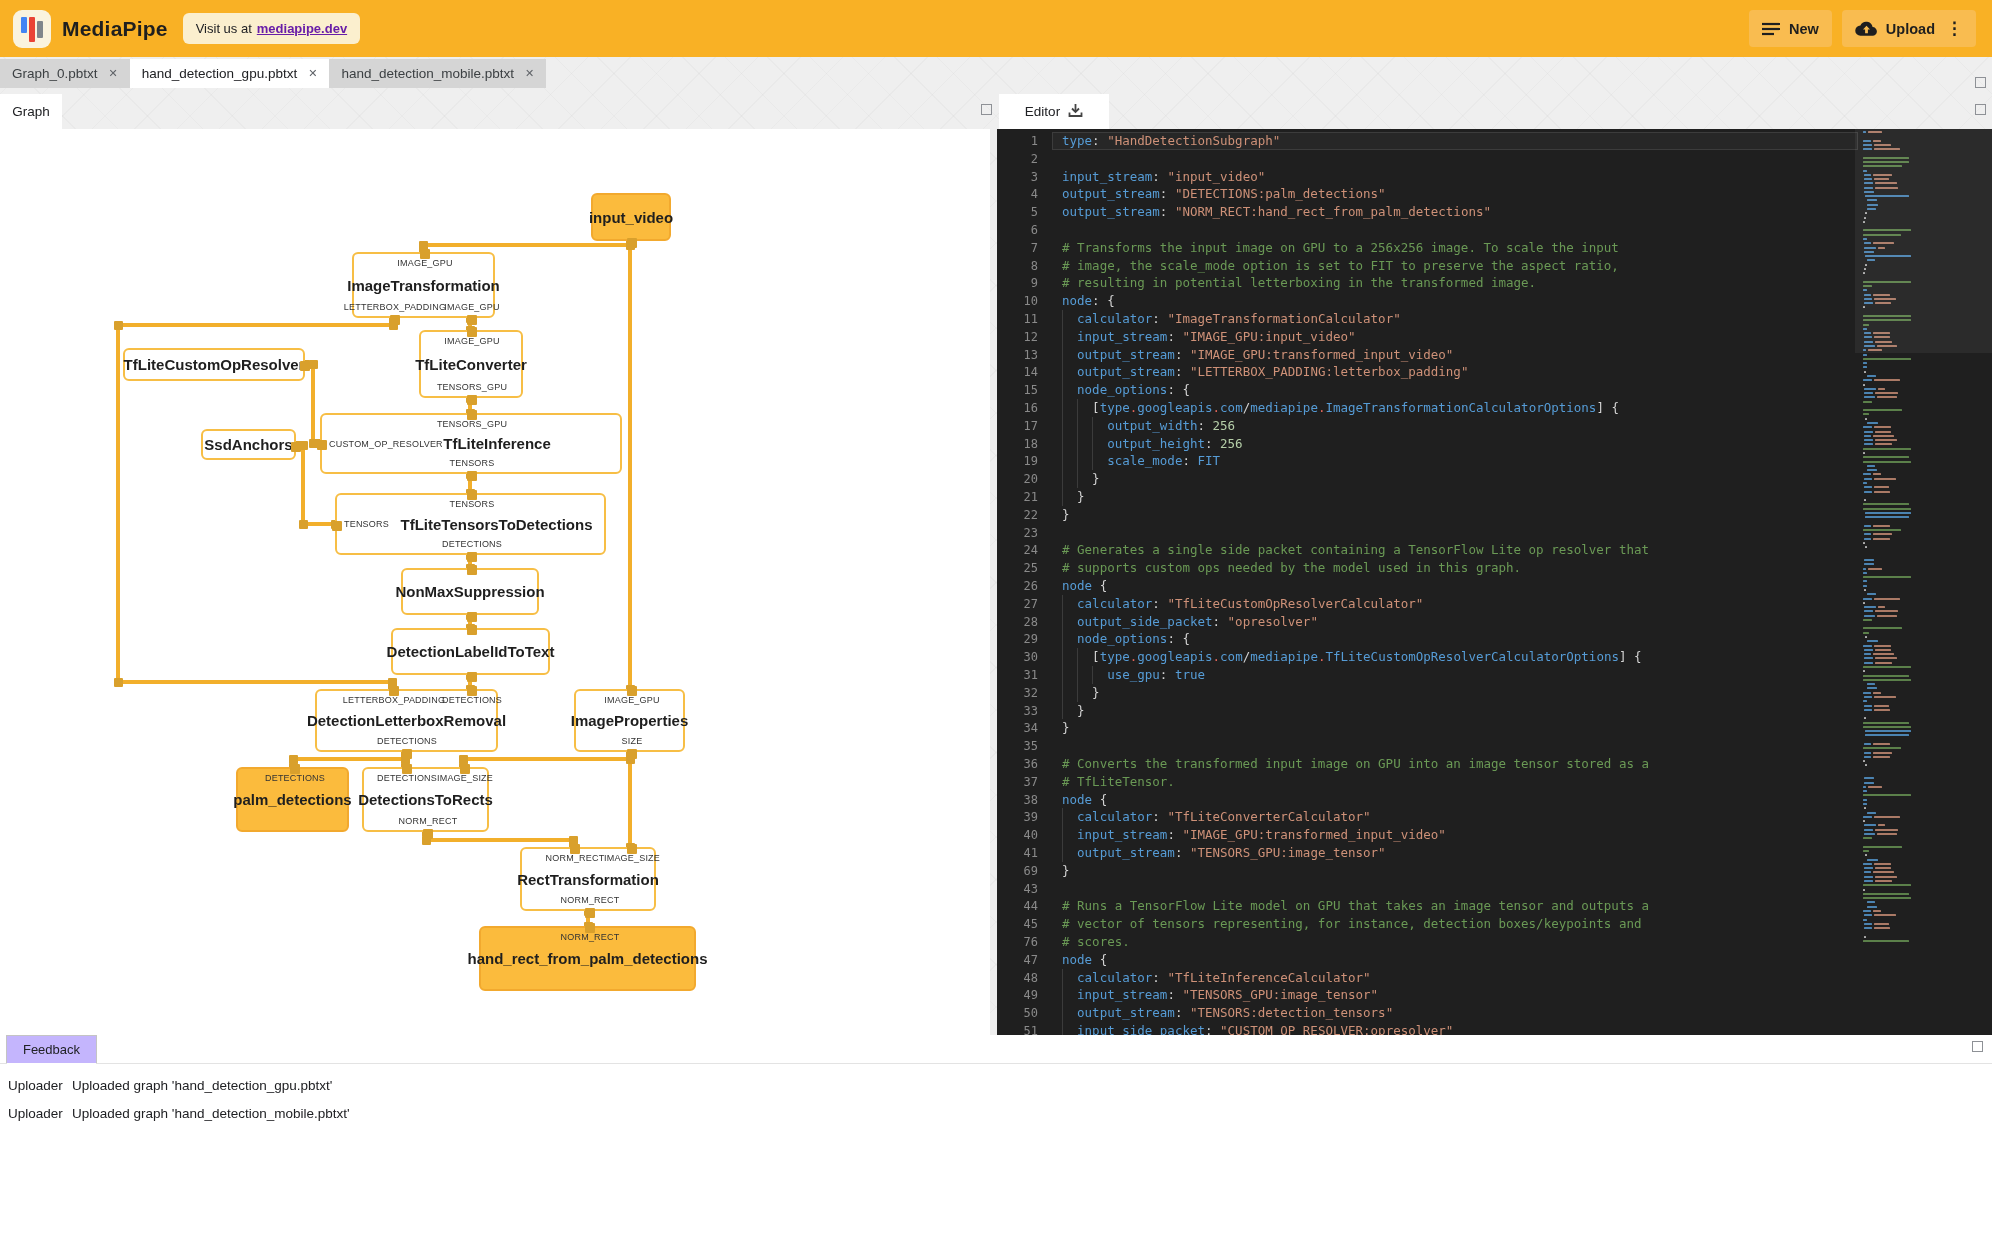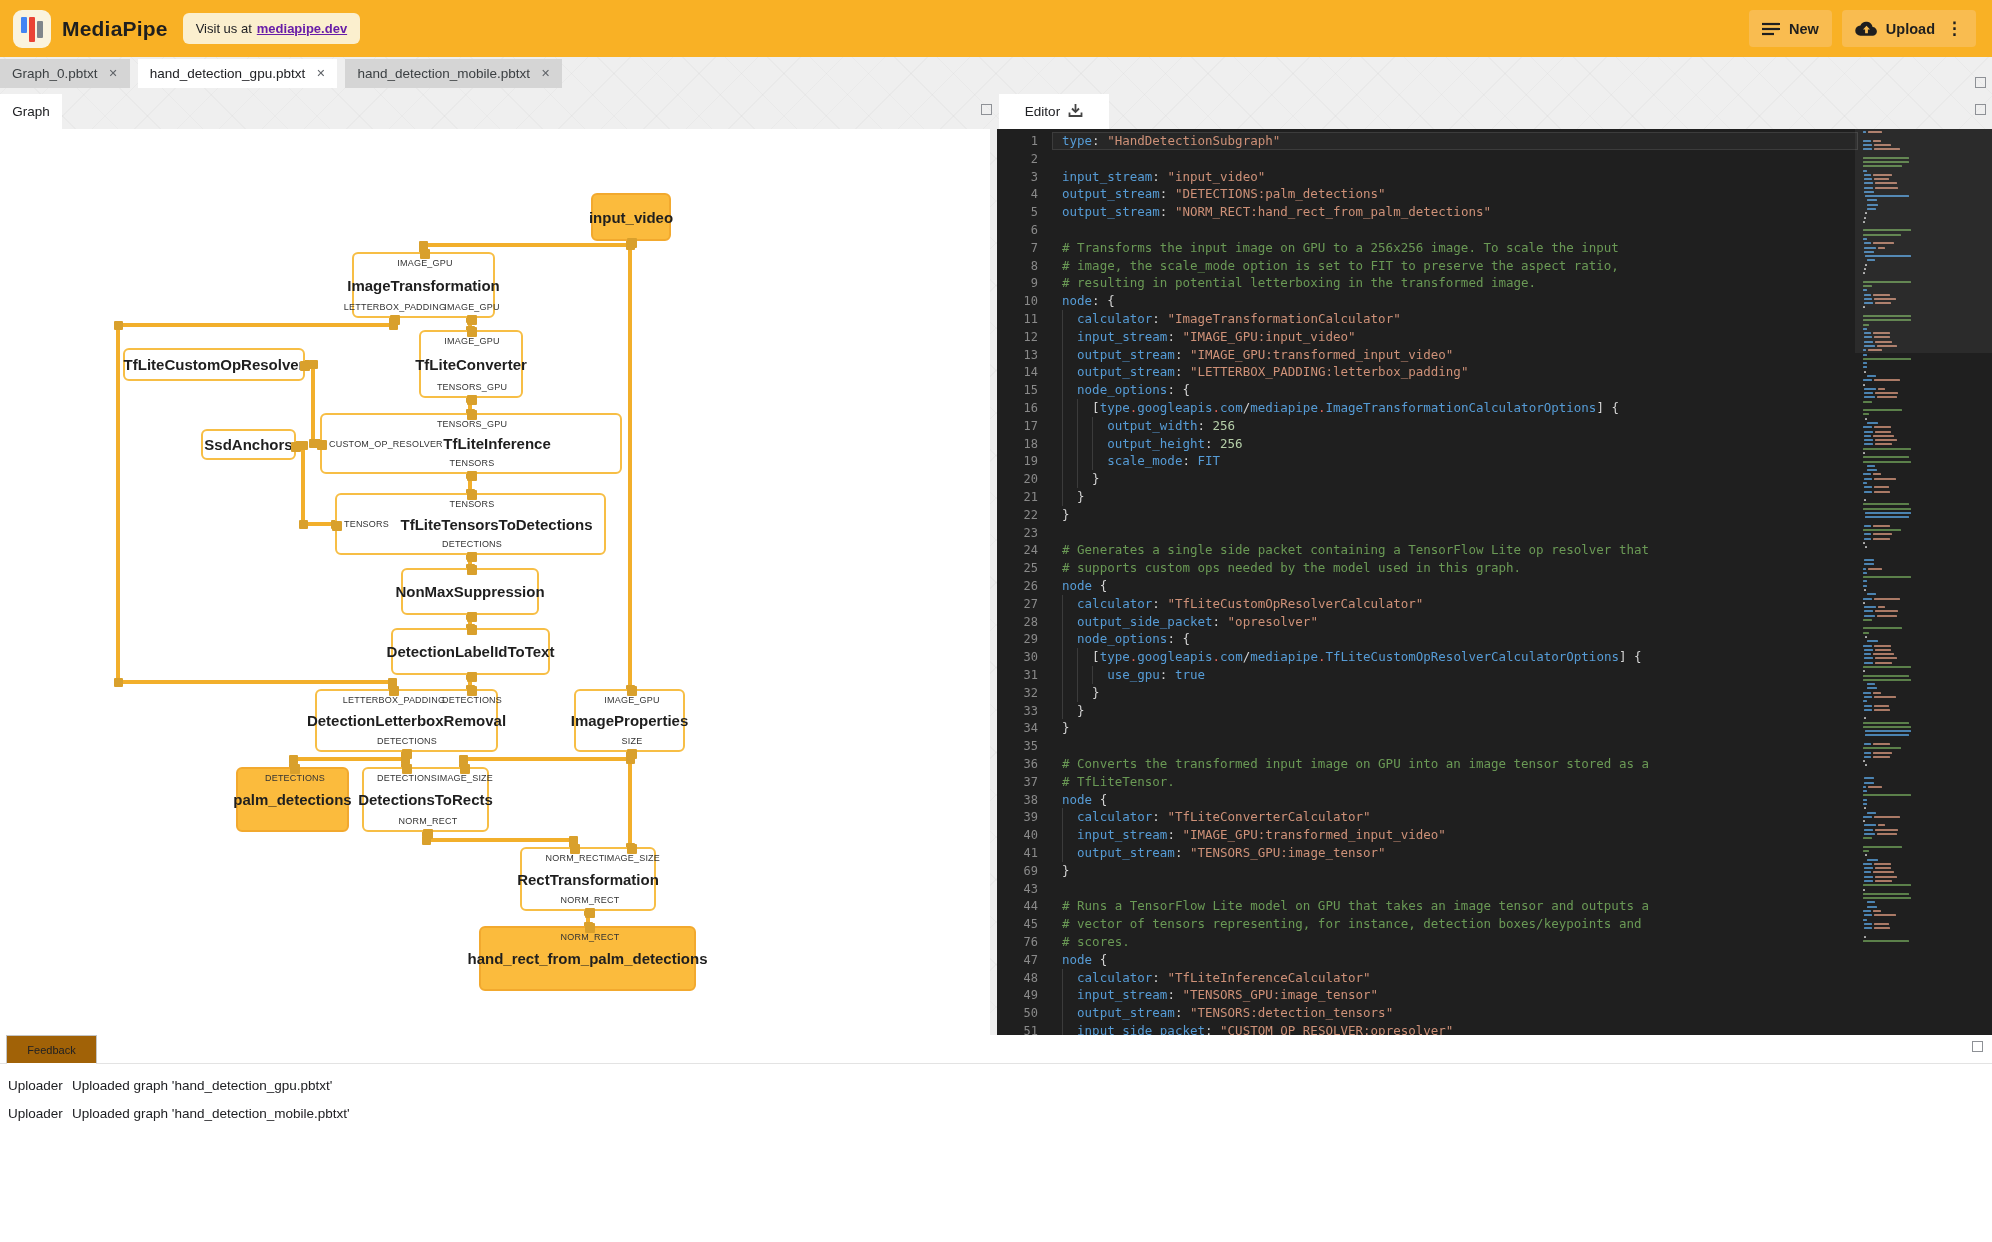--- a/index.html
+++ b/index.html
@@ -12,21 +12,21 @@
 .topbar{position:absolute;left:0;top:0;width:1992px;height:57px;background:#F9B125;display:flex;align-items:center;z-index:6}
 .logo{width:38px;height:38px;margin-left:13px;border-radius:9px;background:#FAF3DE;position:relative;flex:none}
 .logo i{position:absolute;border-radius:1px}
 .appname{margin-left:11px;font-size:21px;font-weight:700;color:#1F1F1F;letter-spacing:.2px}
 .visit{margin-left:15px;height:31px;background:#FBEFCE;border-radius:6px;display:flex;align-items:center;padding:0 13px;font-size:13px;color:#202124;gap:5px}
 .visit a{color:#681DA8;text-decoration:underline;font-weight:700;cursor:pointer}
 .bbtn{height:37px;background:#F9BC50;border-radius:4px;display:flex;align-items:center;padding:0 13px;font-weight:700;font-size:14.5px;color:#1F1F1F;gap:9px;cursor:pointer}
 .bbtn svg{display:block}
 .kebab{font-size:17px;font-weight:700;margin-left:2px;line-height:1}
 
-.ftabs{position:absolute;left:0;top:59px;height:29px;display:flex;gap:8px;z-index:5}
+.ftabs{position:absolute;left:0;top:59px;height:29px;display:flex;gap:0;z-index:5}
 .ftab{display:flex;align-items:center;gap:11px;padding:0 12px;background:#D5D5D5;color:#3C4043;font-size:13.5px;cursor:pointer}
 .ftab.active{background:#FFFFFF;color:#202124}
 .fclose{font-size:11px;color:#5F6368}
 
 .ptab{position:absolute;background:#fff;display:flex;align-items:center;justify-content:center;font-size:13.5px;color:#202124;z-index:4;gap:8px;cursor:pointer}
 .ptab-graph{left:0;top:94px;width:62px;height:35px}
 .ptab-editor{left:999px;top:94px;width:110px;height:35px}
 
 .gcanvas{position:absolute;left:0;top:129px;width:990px;height:906px;background:#fff;z-index:1}
 .glayer{position:absolute;left:0;top:0;z-index:2}
@@ -45,21 +45,21 @@
 .cl{position:absolute;left:0;width:100%;height:18px;white-space:pre;font-size:12.5px;line-height:17.8px}
 .ln{display:inline-block;width:41px;text-align:right;color:#8A8A8A;margin-right:24px;font-size:12px}
 .ig{position:absolute;top:0;width:1px;height:17.8px;background:#3B3B3B}
 .minimap{position:absolute;left:864px;top:0;width:83px;height:906px;overflow:hidden}
 .mrow{position:absolute;height:2px;display:flex;gap:2px}
 .mrow i{display:block;height:2px;border-radius:.5px;opacity:.8}
 .mviewport{position:absolute;left:858px;top:0;width:137px;height:224px;background:rgba(255,255,255,.055)}
 
 .feedback{position:absolute;left:0;top:1035px;width:1992px;height:207px;background:#fff;z-index:4}
 .fdivider{position:absolute;left:0;top:28px;width:100%;height:1px;background:#E3E3E3}
-.fbtab{position:absolute;left:6px;top:0;width:91px;height:29px;background:#a16207;border:1px solid #C4C4C4;border-bottom:1px solid #fff;display:flex;align-items:center;justify-content:center;font-size:11px;color:#202124;z-index:2;cursor:pointer}
+.fbtab{position:absolute;left:6px;top:0;width:91px;height:29px;background:#c4b5fd;border:1px solid #C4C4C4;border-bottom:1px solid #fff;display:flex;align-items:center;justify-content:center;font-size:13px;color:#202124;z-index:2;cursor:pointer}
 .frows{position:absolute;left:0;top:36px;width:100%}
 .frow{height:28px;display:flex;align-items:center;font-size:13.5px;color:#202124}
 .fsrc{width:64px;margin-left:8px}
 
 .sq{position:absolute;width:11px;height:11px;border:1.5px solid #8E9196;z-index:6;cursor:pointer}
 </style>
 </head>
 <body>
 
 <div class="stage"></div>

